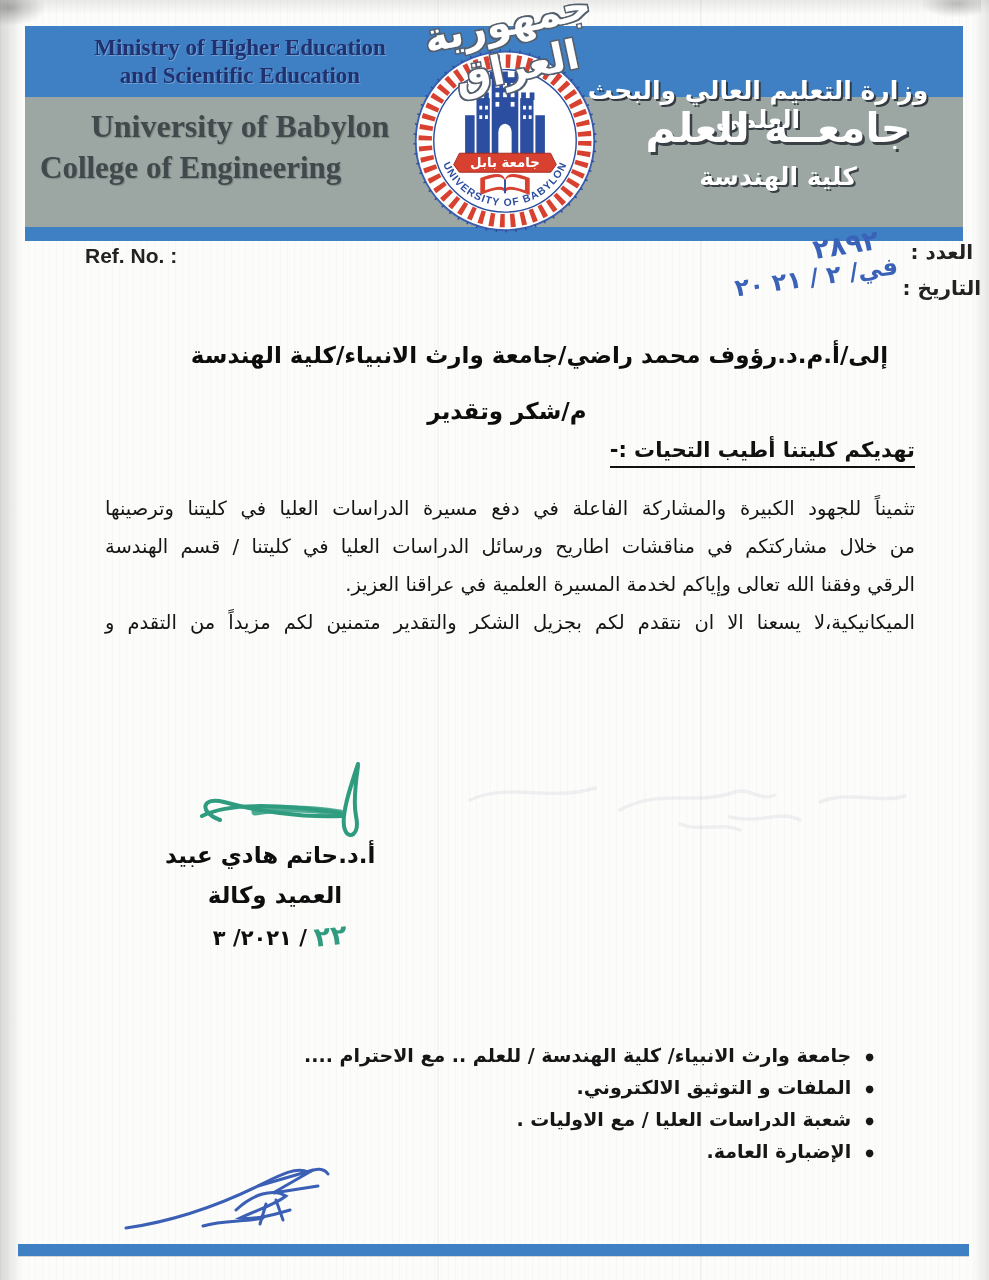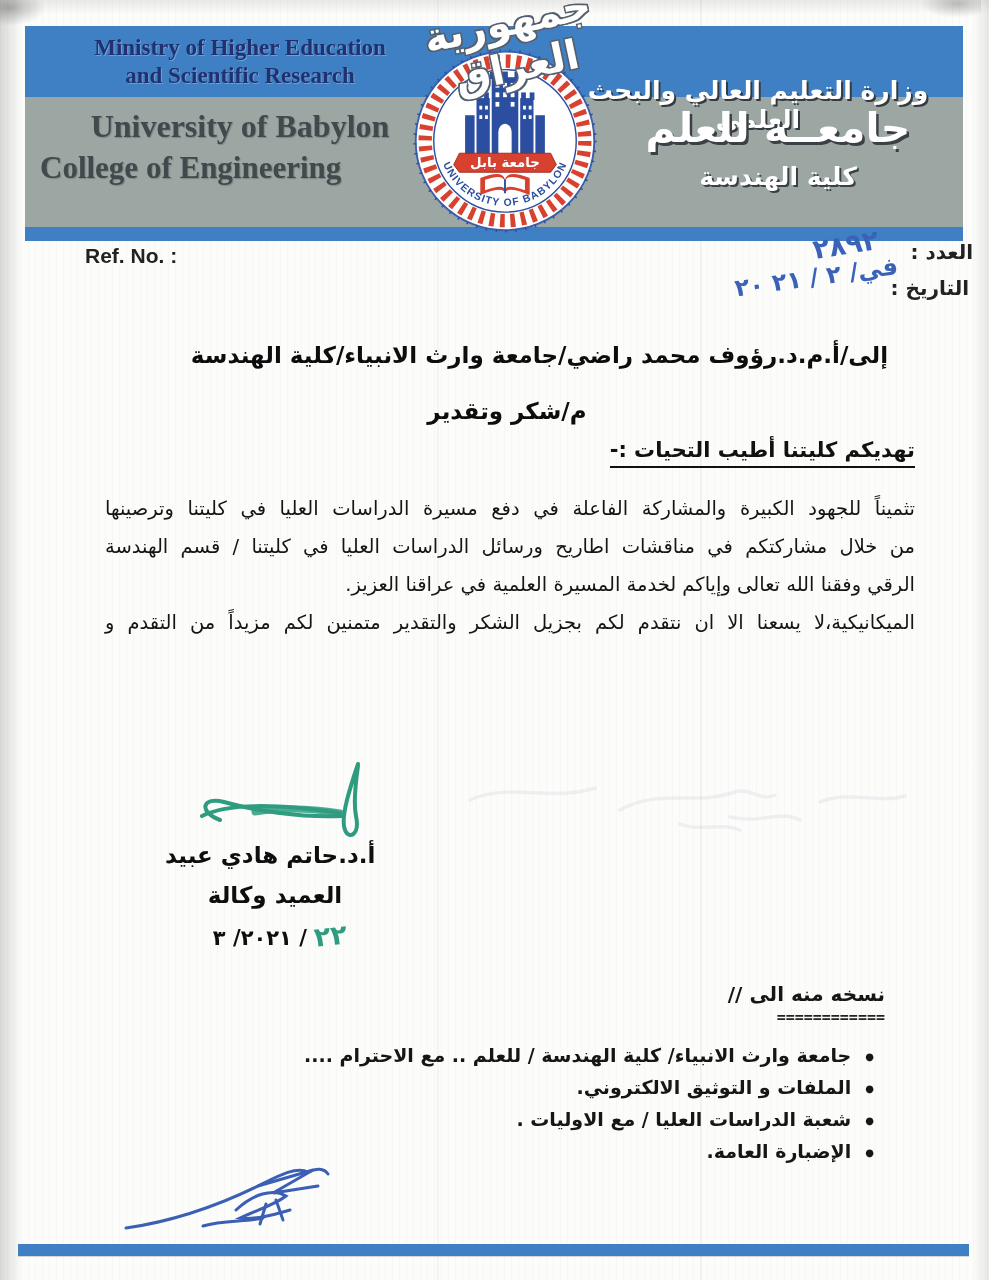--- a/index.html
+++ b/index.html
@@ -56,21 +56,21 @@
     text-shadow:-1.5px -1.5px 0 #55606e,1.5px -1.5px 0 #55606e,-1.5px 1.5px 0 #55606e,1.5px 1.5px 0 #55606e;
     z-index:5;
   }
   .logo{position:absolute;left:410px;top:22px;z-index:4;}
 
   
   .ref-en{position:absolute;left:85px;top:244px;font-family:"Liberation Sans",sans-serif;font-weight:bold;font-size:21px;color:#222;}
   .date-en{position:absolute;left:85px;top:281px;font-family:"Liberation Sans",sans-serif;font-weight:bold;font-size:21px;color:#222;}
   .date-en .sl{font-weight:bold;margin-left:28px;letter-spacing:40px;}
   .ref-ar{position:absolute;right:16px;top:240px;direction:rtl;font-weight:bold;font-size:20px;color:#222;}
-  .tarikh-ar{position:absolute;right:20px;top:276px;direction:rtl;font-weight:bold;font-size:20px;color:#222;}
+  .tarikh-ar{position:absolute;right:8px;top:276px;direction:rtl;font-weight:bold;font-size:20px;color:#222;}
   .hand{color:#3a62b8;font-weight:bold;}
   .hand-ref{position:absolute;right:110px;top:234px;width:130px;font-size:27px;letter-spacing:7px;transform:rotate(-9deg);direction:rtl;}
   .hand-date{position:absolute;right:90px;top:272px;width:290px;font-size:24px;letter-spacing:4px;transform:rotate(-8deg);direction:rtl;white-space:nowrap;}
 
   
   .to-line{position:absolute;left:90px;right:0;top:342px;text-align:center;direction:rtl;font-weight:bold;font-size:23px;color:#0d0d0d;}
   .subject{position:absolute;left:25px;right:0;top:398px;text-align:center;direction:rtl;font-weight:bold;font-size:23px;color:#0d0d0d;}
   .greeting{position:absolute;right:74px;top:438px;direction:rtl;font-weight:bold;font-size:21px;color:#111;}
   .greeting span{border-bottom:2px solid #111;padding-bottom:4px;}
   .body-par{position:absolute;left:105px;right:74px;top:490px;direction:rtl;font-size:19.5px;color:#151515;}
@@ -110,21 +110,21 @@
   <div class="streak" style="left:437px"></div>
   <div class="streak" style="left:700px"></div>
 
   <div class="hdr">
     <div class="band-blue"></div>
     <div class="band-gray"></div>
     <div class="band-strip"></div>
 
     <div class="min-en">
       <div>Ministry of Higher Education</div>
-      <div>and Scientific Research</div>
+      <div>and Scientific Education</div>
     </div>
     <div class="uni-en">University of Babylon</div>
     <div class="col-en">College of Engineering</div>
 
     <div class="min-ar">وزارة التعليم العالي والبحث العلمي</div>
     <div class="uni-ar">جامعــة للعلم</div>
     <div class="col-ar">كلية الهندسة</div>
   </div>
 
   <div class="calli">جمهورية العراق</div>
@@ -225,24 +225,20 @@
       <path d="M65,56 C95,51 125,53 150,57" stroke-width="7" opacity="0.85"></path>
     </g>
   </svg>
   <div class="sig-name">أ.د.حاتم هادي عبيد</div>
   <div class="sig-title">العميد وكالة</div>
   <div class="sig-date">
     <span>٢٠٢١/ ٣ /</span>
     <span class="day">٢٢</span>
   </div>
 
-  <div class="cc">
-    <div class="cc-head">نسخه منه الى //</div>
-    <div class="cc-sep">============</div>
-  </div>
   <ul class="cc-list">
     <li>جامعة وارث الانبياء/ كلية الهندسة / للعلم .. مع الاحترام ....</li>
     <li>الملفات و التوثيق الالكتروني.</li>
     <li>شعبة الدراسات العليا / مع الاوليات .</li>
     <li>الإضبارة العامة.</li>
   </ul>
 
   <svg class="foot-pen" width="290" height="100">
     <g fill="none" stroke="#3a5fb5" stroke-width="3" stroke-linecap="round">
       <path d="M18,80 C60,74 105,60 150,38 C170,28 188,18 200,24"></path>

